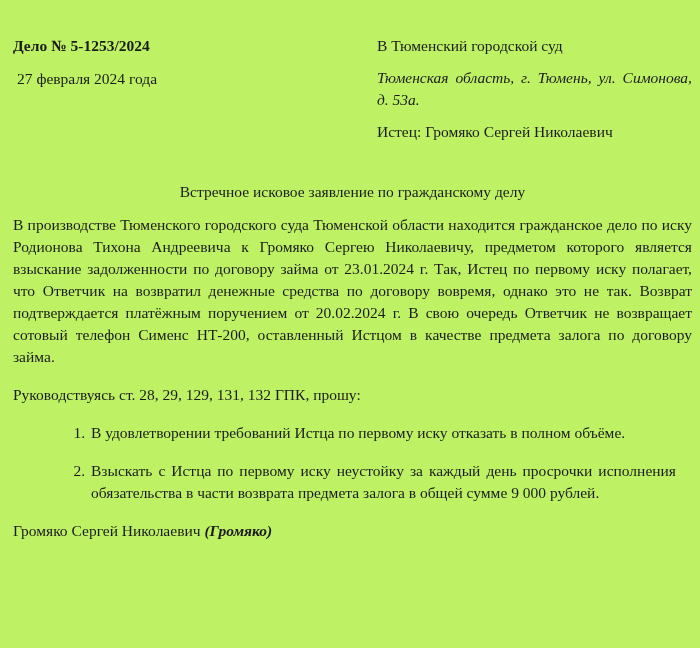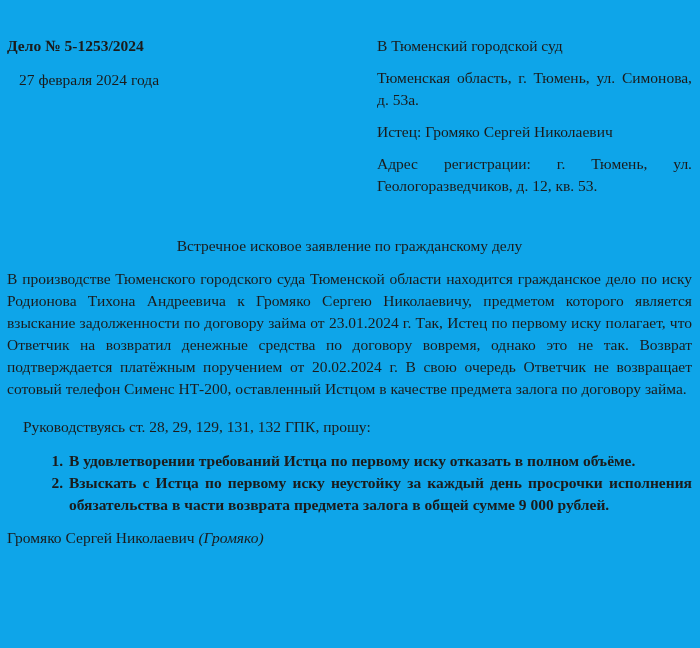--- a/index.html
+++ b/index.html
@@ -4,103 +4,103 @@
 <style>
   html, body {
     margin: 0;
     padding: 0;
     background: #ffffff;
   }
   .page {
     position: relative;
     width: 700px;
     height: 648px;
-    background: #0ea5e9;
+    background: #bef264;
     color: #1b1b1b;
     font-family: "Liberation Serif", "DejaVu Serif", serif;
     font-size: 15.5px;
     line-height: 22px;
     box-sizing: border-box;
-    padding: 35px 8px 0 7px;
+    padding: 35px 8px 0 13px;
     overflow: hidden;
   }
   .header {
     display: flex;
     justify-content: space-between;
     align-items: flex-start;
   }
   .header-left {
     width: 350px;
   }
   .case-number {
     font-weight: bold;
     margin: 0 0 11px 0;
   }
   .case-date {
-    margin: 12px;
+    margin: 4px;
   }
   .header-right {
     width: 315px;
   }
   .header-right p {
     margin: 0 0 10px 0;
   }
   .header-right p.just {
     text-align: justify;
+    font-style: italic;
   }
   .doc-title {
     text-align: center;
     margin: 28px 0 11px 0;
     font-weight: normal;
     font-size: 15.5px;
   }
   .body-par {
     text-align: justify;
     margin: 0 0 16px 0;
   }
   .request-intro {
-    margin: 0 0 12px 16px;
+    margin: 0 0 12px 0;
   }
   ol.requests {
     margin: 0 0 11px 0;
     padding: 0 0 0 60px;
   }
   ol.requests li {
     text-align: justify;
-    margin: 0;
+    margin: 16px;
     padding-left: 2px;
-    font-weight: bold;
   }
   .signature {
     margin: 10px 0 0 0;
   }
   .signature .sig-name {
     font-style: normal;
     text-align: right;
   }
   .signature .sig-autograph {
     font-style: italic;
+    font-weight: bold;
   }
 </style>
 </head>
 <body>
 
 <div class="page">
 
   <div class="header">
     <div class="header-left">
       <p class="case-number">Дело № 5-1253/2024</p>
       <p class="case-date">27 февраля 2024 года</p>
     </div>
 
     <div class="header-right">
       <p>В Тюменский городской суд</p>
       <p class="just">Тюменская область, г. Тюмень, ул. Симонова, д. 53а.</p>
       <p>Истец: Громяко Сергей Николаевич</p>
-      <p class="just">Адрес регистрации: г. Тюмень, ул. Геологоразведчиков, д. 12, кв. 53.</p>
     </div>
   </div>
 
   <h1 class="doc-title">Встречное исковое заявление по гражданскому делу</h1>
 
   <p class="body-par">В производстве Тюменского городского суда Тюменской области находится гражданское дело по иску Родионова Тихона Андреевича к Громяко Сергею Николаевичу, предметом которого является взыскание задолженности по договору займа от 23.01.2024 г. Так, Истец по первому иску полагает, что Ответчик на возвратил денежные средства по договору вовремя, однако это не так. Возврат подтверждается платёжным поручением от 20.02.2024 г. В свою очередь Ответчик не возвращает сотовый телефон Сименс НТ-200, оставленный Истцом в качестве предмета залога по договору займа.</p>
 
   <p class="request-intro">Руководствуясь ст. 28, 29, 129, 131, 132 ГПК, прошу:</p>
 
   <ol class="requests">

